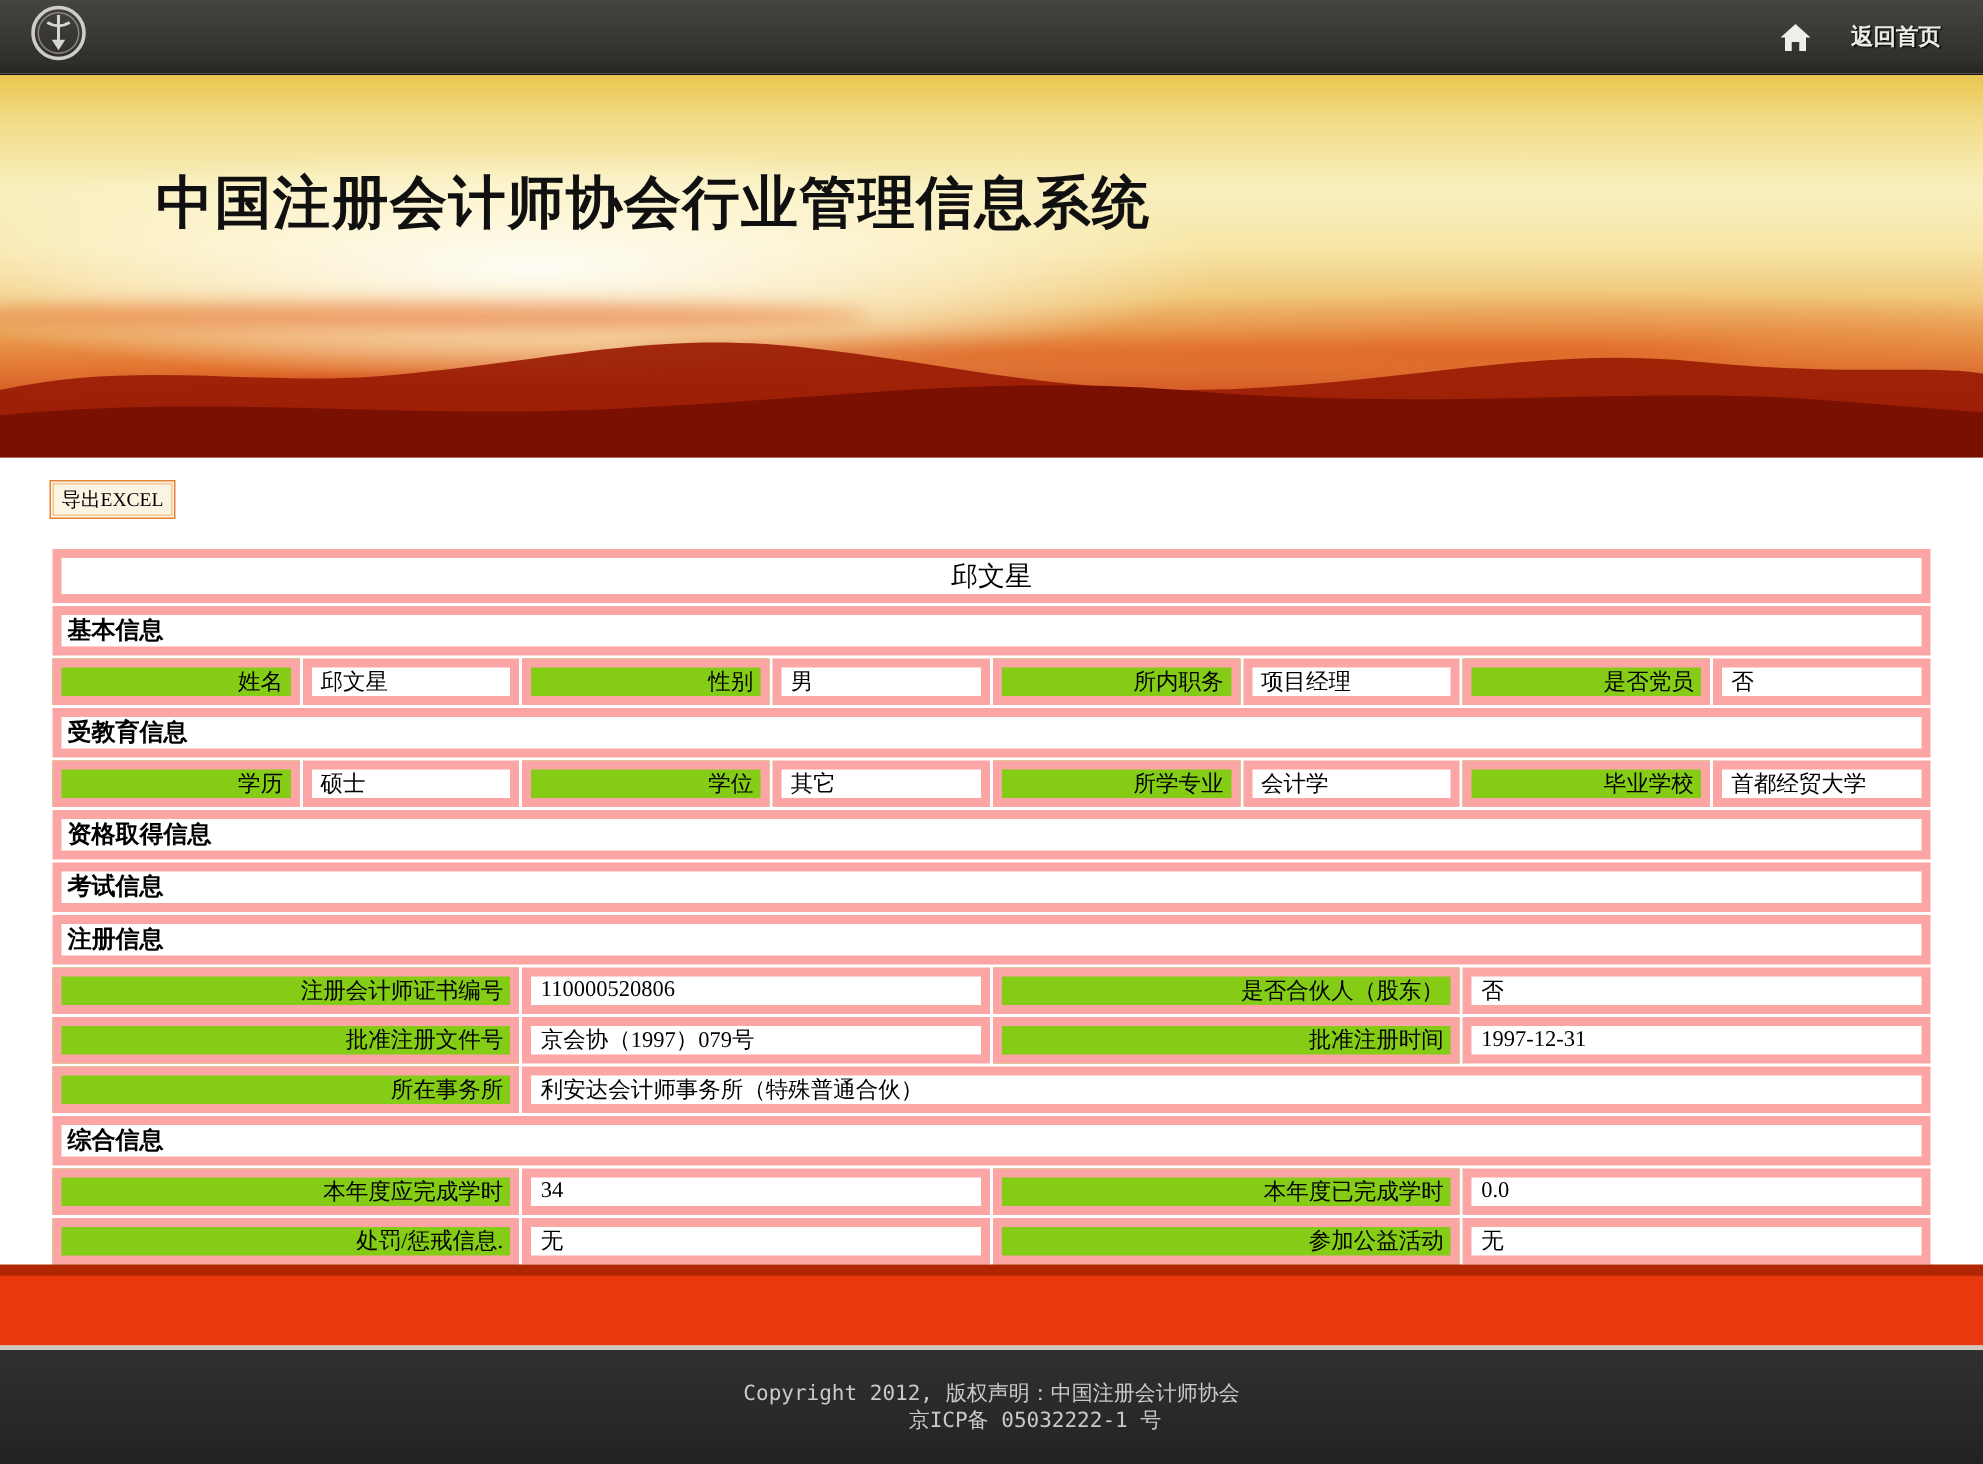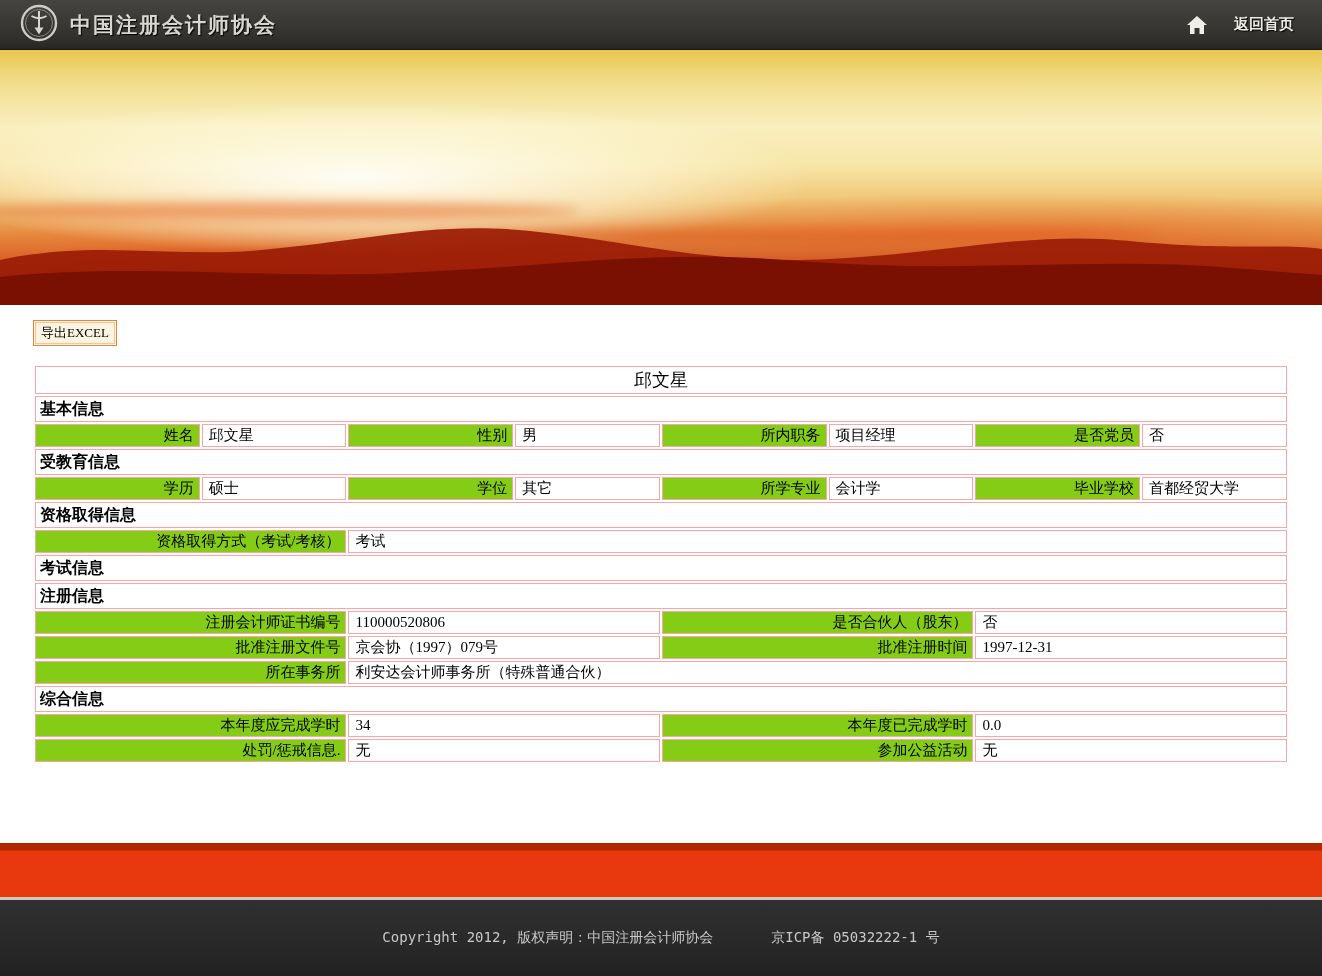--- a/index.html
+++ b/index.html
@@ -47,73 +47,73 @@
   .export-btn {
     display:inline-block; padding:3px 7px; cursor:pointer;
     background:#fbf4e2; border:1px solid #e8833a; outline:1px solid #f6c693; outline-offset:-3px;
     font-size:13px; color:#000; font-family:"Liberation Serif","DejaVu Serif",serif;text-align:center;
   }
   table.profile {
     width:1256px; margin-top:18px;
     border-collapse:separate; border-spacing:2px;
     font-family:"Liberation Serif","DejaVu Serif",serif; font-size:15px; color:#000;
   }
-  table.profile td { border:1px solid #fca5a5; }
+  table.profile td { border:6px solid #fca5a5; }
   td.title-cell { height:28px; text-align:center; font-size:18px; background:#fff; }
   td.sec-head { height:26px; padding-left:4px; background:#fff;
     font-family:Liberation Serif, serif; font-weight:bold; font-size:16px; }
   td.f-label { height:23px; background:#84cc16; text-align:right; padding-right:5px; }
   td.f-value { height:23px; background:#ffffff; text-align:left; padding-left:6px; }
 
   
   .orange-bar { height:54px; width:100%;
     background:linear-gradient(180deg,#b22703 0%,#b22703 13%,#e8380e 15%,#e8380e 100%); }
   .footer { height:79px; width:100%;
     border-top:3px solid #cfc8bd;
     background:linear-gradient(180deg,#303030 0%,#272727 70%,#212121 100%);
     display:flex; align-items:center; justify-content:center;
     font-family:"DejaVu Sans Mono","Liberation Mono",monospace;
-    font-size:14px; color:#c9c9c9;
+    font-size:14px; color:#c9c9c9;flex-direction:column;
   }
   .footer .icp { margin-left:58px; }
 </style>
 </head>
 <body>
 
 <div class="topbar">
   <div class="brand">
     <span>
       <svg width="38" height="38" viewBox="0 0 38 38">
         <circle cx="19" cy="19" r="17" fill="none" stroke="#cfcdc8" stroke-width="2.4"></circle>
         <circle cx="19" cy="19" r="13.5" fill="none" stroke="#8a887f" stroke-width="1"></circle>
         <path d="M19 7 L19 27" stroke="#d8d6d0" stroke-width="2"></path>
         <path d="M11.5 12 Q19 16.5 26.5 12" stroke="#d8d6d0" stroke-width="2" fill="none"></path>
         <path d="M14.5 23.5 L19 30.5 L23.5 23.5 Z" fill="#d8d6d0"></path>
       </svg>
     </span>
-    <span class="brand-title">中国注册会计师协会</span>
   </div>
   <a class="home-link">
     <span style="display:flex;">
       <svg width="20" height="18" viewBox="0 0 20 18">
         <path d="M10 0 L20 9 L17 9 L17 18 L12.5 18 L12.5 12 L7.5 12 L7.5 18 L3 18 L3 9 L0 9 Z" fill="#f0eee9"></path>
       </svg>
     </span>
     <span>返回首页</span>
   </a>
 </div>
 
 <div class="banner">
   <div class="cloud c1"></div>
   <div class="cloud c2"></div>
   <div class="cloud c3"></div>
   <svg class="mountains" viewBox="0 0 1322 100" preserveAspectRatio="none">
     <path d="M0,55 C90,35 170,52 250,46 C370,36 430,16 530,26 C630,36 710,60 830,54 C950,48 1030,26 1130,36 C1230,46 1285,38 1322,44 L1322,100 L0,100 Z" fill="#9a1c05" opacity="0.92"></path>
     <path d="M0,72 C140,58 260,74 400,68 C560,61 660,44 800,56 C960,69 1100,52 1220,62 L1322,70 L1322,100 L0,100 Z" fill="#7a1002"></path>
   </svg>
+  <div class="banner-title">中国注册会计师协会行业管理信息系统</div>
 </div>
 
 <div class="content">
 
   <button class="export-btn">导出EXCEL</button>
 
   <table class="profile">
     <colgroup>
       <col style="width:13.3%">
         <col style="width:11.7%">
@@ -154,24 +154,20 @@
       <td class="f-value">其它</td>
       <td class="f-label">所学专业</td>
       <td class="f-value">会计学</td>
       <td class="f-label">毕业学校</td>
       <td class="f-value">首都经贸大学</td>
     </tr>
 
     <tr>
       <td class="sec-head" colspan="8">资格取得信息</td>
     </tr>
-    <tr>
-      <td class="f-label" colspan="2">资格取得方式（考试/考核）</td>
-      <td class="f-value" colspan="6">考试</td>
-    </tr>
 
     <tr>
       <td class="sec-head" colspan="8">考试信息</td>
     </tr>
 
     <tr>
       <td class="sec-head" colspan="8">注册信息</td>
     </tr>
     <tr>
       <td class="f-label" colspan="2">注册会计师证书编号</td>

